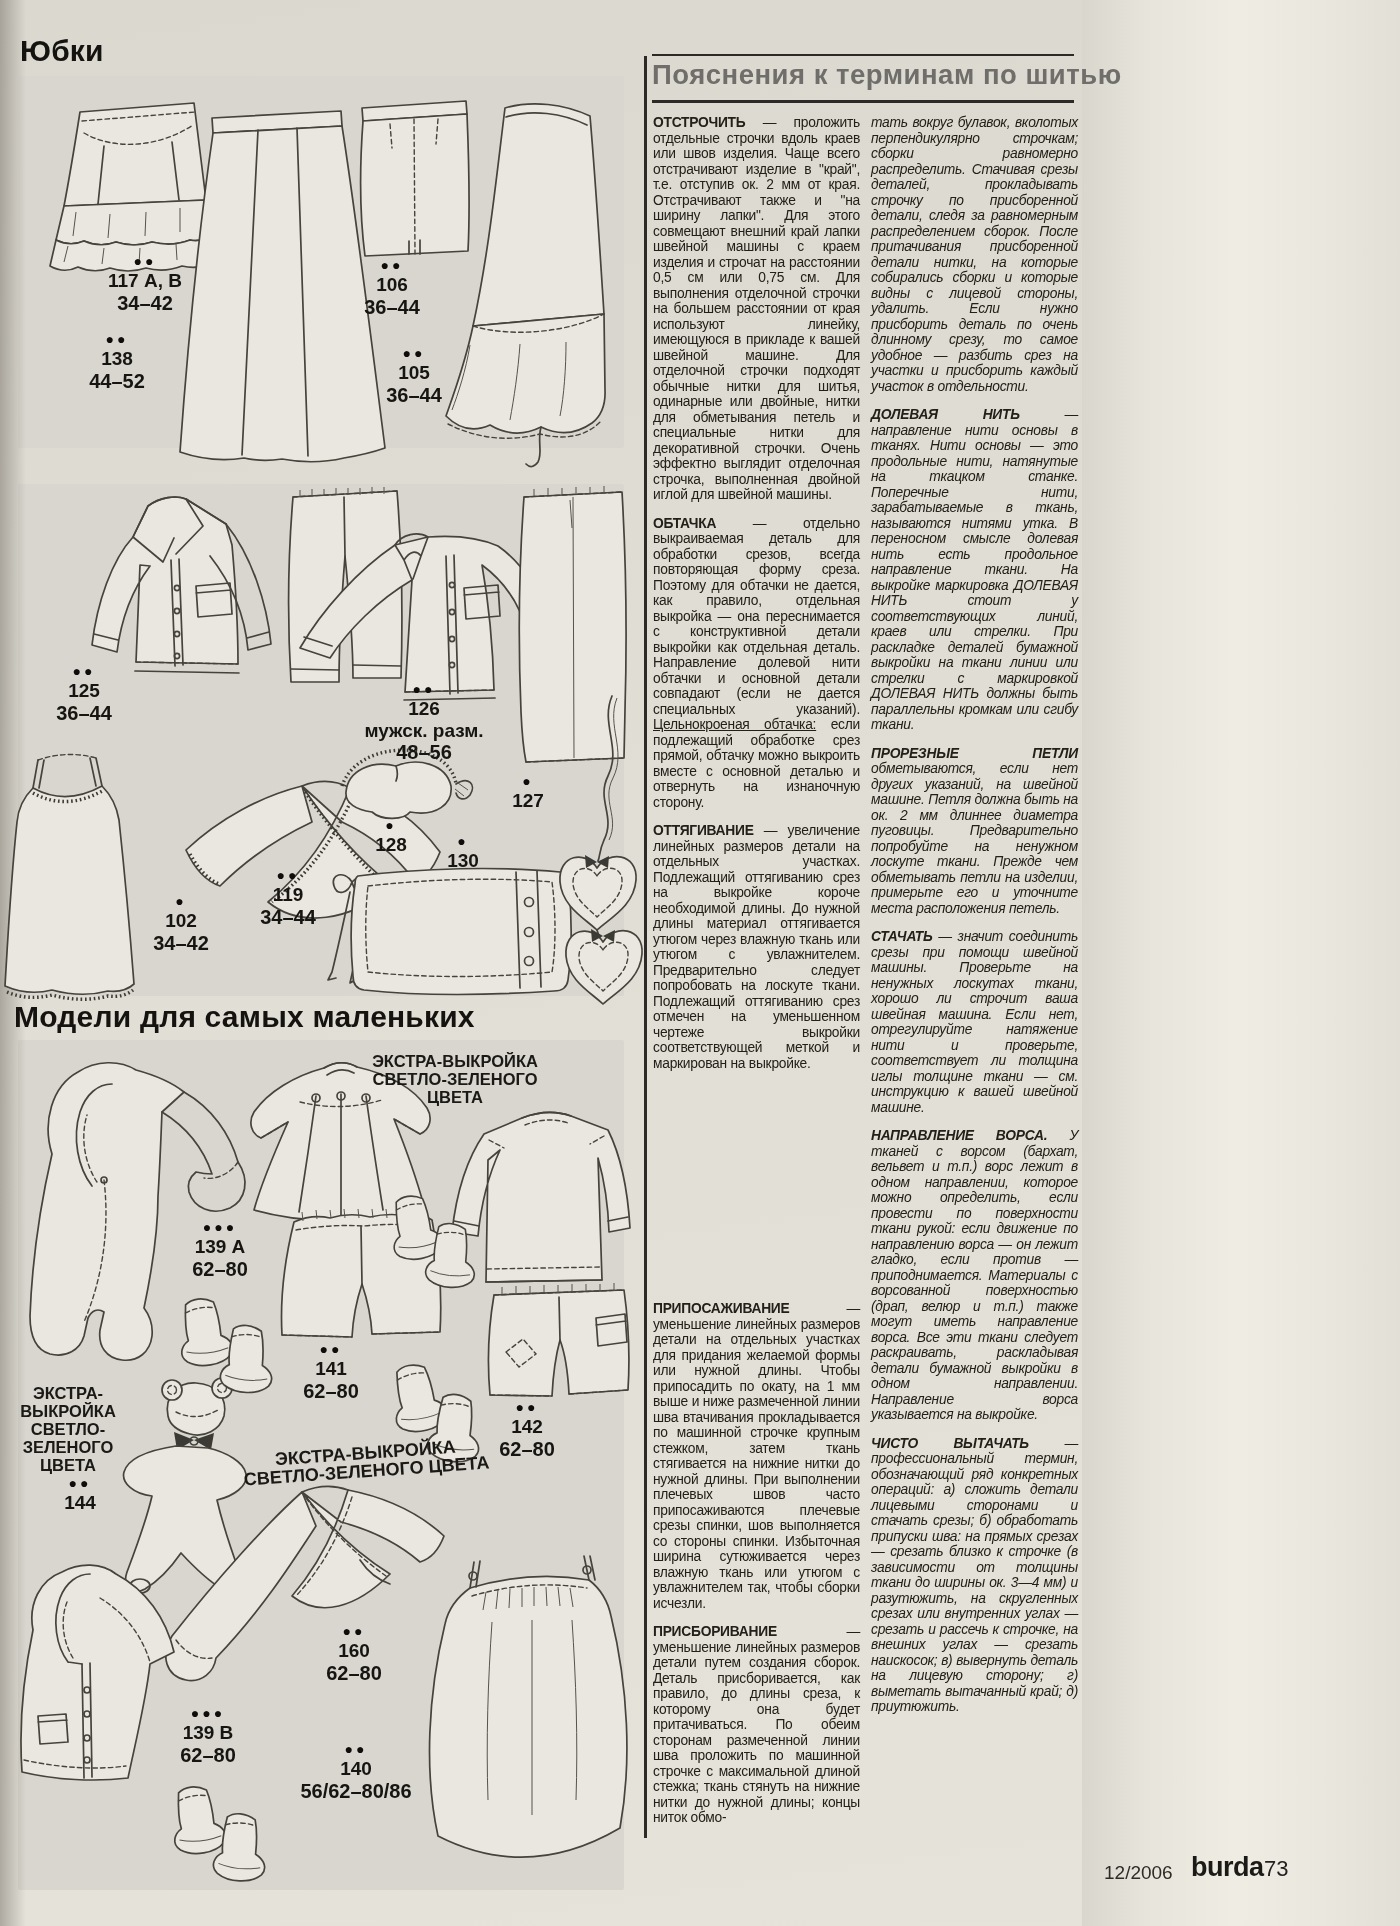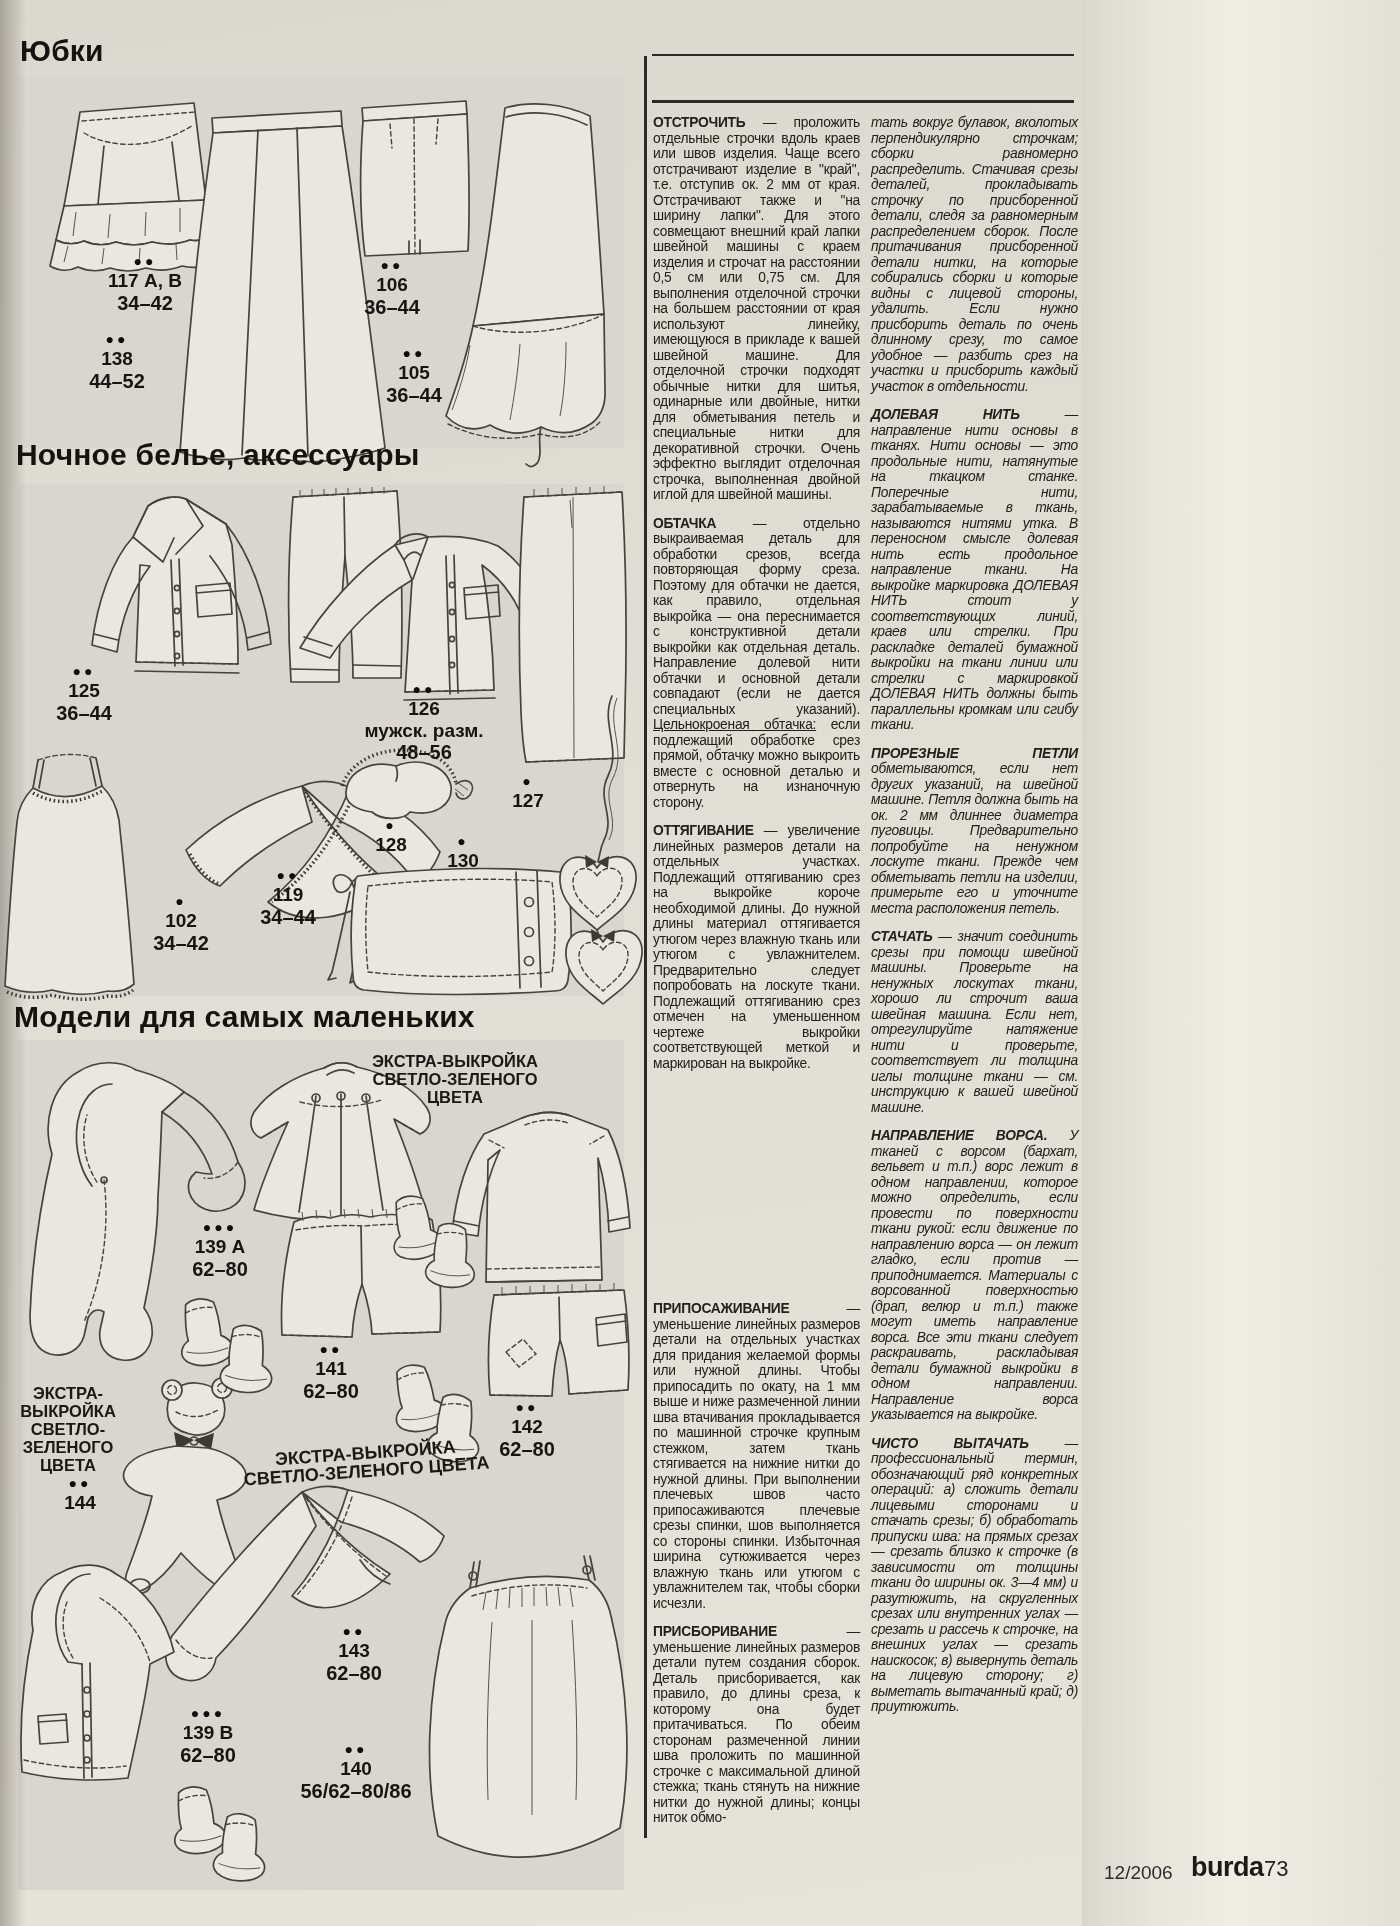--- a/index.html
+++ b/index.html
@@ -273,21 +273,20 @@
       <use href="#bootie" transform="translate(386,1198) rotate(-8) scale(0.95)"></use>
       <use href="#bootie" transform="translate(430,1220) rotate(6) scale(0.95)"></use>
       <use href="#bootie" transform="translate(386,1368) rotate(-10)"></use>
       <use href="#bootie" transform="translate(434,1390) rotate(8)"></use>
       <use href="#bootie" transform="translate(168,1788) rotate(-6)"></use>
       <use href="#bootie" transform="translate(218,1810) rotate(6)"></use>
     </g>
   </svg>
 
   <div class="h-section" style="left:20px;top:34px">Юбки</div>
-  <div class="h-section" style="left:16px;top:438px">Ночное белье, аксессуары</div>
   <div class="h-section" style="left:14px;top:1000px">Модели для самых маленьких</div>
 
   <div class="plabel" style="left:145px;top:254px">
     <div class="dots">●●</div>
     <div class="pnum">117 А, В</div>
     <div class="psize">34–42</div>
   </div>
   <div class="plabel" style="left:117px;top:332px">
     <div class="dots">●●</div>
     <div class="pnum">138</div>
@@ -352,21 +351,21 @@
     <div class="dots">●●</div>
     <div class="pnum">142</div>
     <div class="psize">62–80</div>
   </div>
   <div class="plabel" style="left:80px;top:1476px">
     <div class="dots">●●</div>
     <div class="pnum">144</div>
   </div>
   <div class="plabel" style="left:354px;top:1624px">
     <div class="dots">●●</div>
-    <div class="pnum">143</div>
+    <div class="pnum">160</div>
     <div class="psize">62–80</div>
   </div>
   <div class="plabel" style="left:208px;top:1706px">
     <div class="dots">●●●</div>
     <div class="pnum">139 В</div>
     <div class="psize">62–80</div>
   </div>
   <div class="plabel" style="left:356px;top:1742px">
     <div class="dots">●●</div>
     <div class="pnum">140</div>
@@ -385,20 +384,21 @@
     <div>ЗЕЛЕНОГО</div>
     <div>ЦВЕТА</div>
   </div>
   <div class="xnote" style="left:366px;top:1444px;transform:translateX(-50%) rotate(-4deg);font-size:18px">
     <div>ЭКСТРА-ВЫКРОЙКА</div>
     <div>СВЕТЛО-ЗЕЛЕНОГО ЦВЕТА</div>
   </div>
 
   <div class="divider"></div>
   <div class="t-rule" id="rule-top"></div>
+  <div class="a-title">Пояснения к терминам по шитью</div>
   <div class="t-rule" id="rule-bottom"></div>
 
   <div class="col" id="col1">
     <p class="para"><span class="term">ОТСТРОЧИТЬ</span><span> — проложить отдельные строчки вдоль краев или швов изделия. Чаще всего отстрачивают изделие в "край", т.е. отступив ок. 2 мм от края. Отстрачивают также и "на ширину лапки". Для этого совмещают внешний край лапки швейной машины с краем изделия и строчат на расстоянии 0,5 см или 0,75 см. Для выполнения отделочной строчки на большем расстоянии от края используют линейку, имеющуюся в прикладе к вашей швейной машине. Для отделочной строчки подходят обычные нитки для шитья, одинарные или двойные, нитки для обметывания петель и специальные нитки для декоративной строчки. Очень эффектно выглядит отделочная строчка, выполненная двойной иглой для швейной машины.</span></p>
     <p class="para"><span class="term">ОБТАЧКА</span><span> — отдельно выкраиваемая деталь для обработки срезов, всегда повторяющая форму среза. Поэтому для обтачки не дается, как правило, отдельная выкройка — она переснимается с конструктивной детали выкройки как отдельная деталь. Направление долевой нити обтачки и основной детали совпадают (если не дается специальных указаний). </span><span class="ul">Цельнокроеная обтачка:</span><span> если подлежащий обработке срез прямой, обтачку можно выкроить вместе с основной деталью и отвернуть на изнаночную сторону.</span></p>
     <p class="para"><span class="term">ОТТЯГИВАНИЕ</span><span> — увеличение линейных размеров детали на отдельных участках. Подлежащий оттягиванию срез на выкройке короче необходимой длины. До нужной длины материал оттягивается утюгом через влажную ткань или утюгом с увлажнителем. Предварительно следует попробовать на лоскуте ткани. Подлежащий оттягиванию срез отмечен на уменьшенном чертеже выкройки соответствующей меткой и маркирован на выкройке.</span></p>
     <p class="para" id="gap-para"><span class="term">ПРИПОСАЖИВАНИЕ</span><span> — уменьшение линейных размеров детали на отдельных участках для придания желаемой формы или нужной длины. Чтобы припосадить по окату, на 1 мм выше и ниже размеченной линии шва втачивания прокладывается по машинной строчке крупным стежком, затем ткань стягивается на нижние нитки до нужной длины. При выполнении плечевых швов часто припосаживаются плечевые срезы спинки, шов выполняется со стороны спинки. Избыточная ширина сутюживается через влажную ткань или утюгом с увлажнителем так, чтобы сборки исчезли.</span></p>
     <p class="para"><span class="term">ПРИСБОРИВАНИЕ</span><span> — уменьшение линейных размеров детали путем создания сборок. Деталь присборивается, как правило, до длины среза, к которому она будет притачиваться. По обеим сторонам размеченной линии шва проложить по машинной строчке с максимальной длиной стежка; ткань стянуть на нижние нитки до нужной длины; концы ниток обмо-</span></p>
   </div>
 

